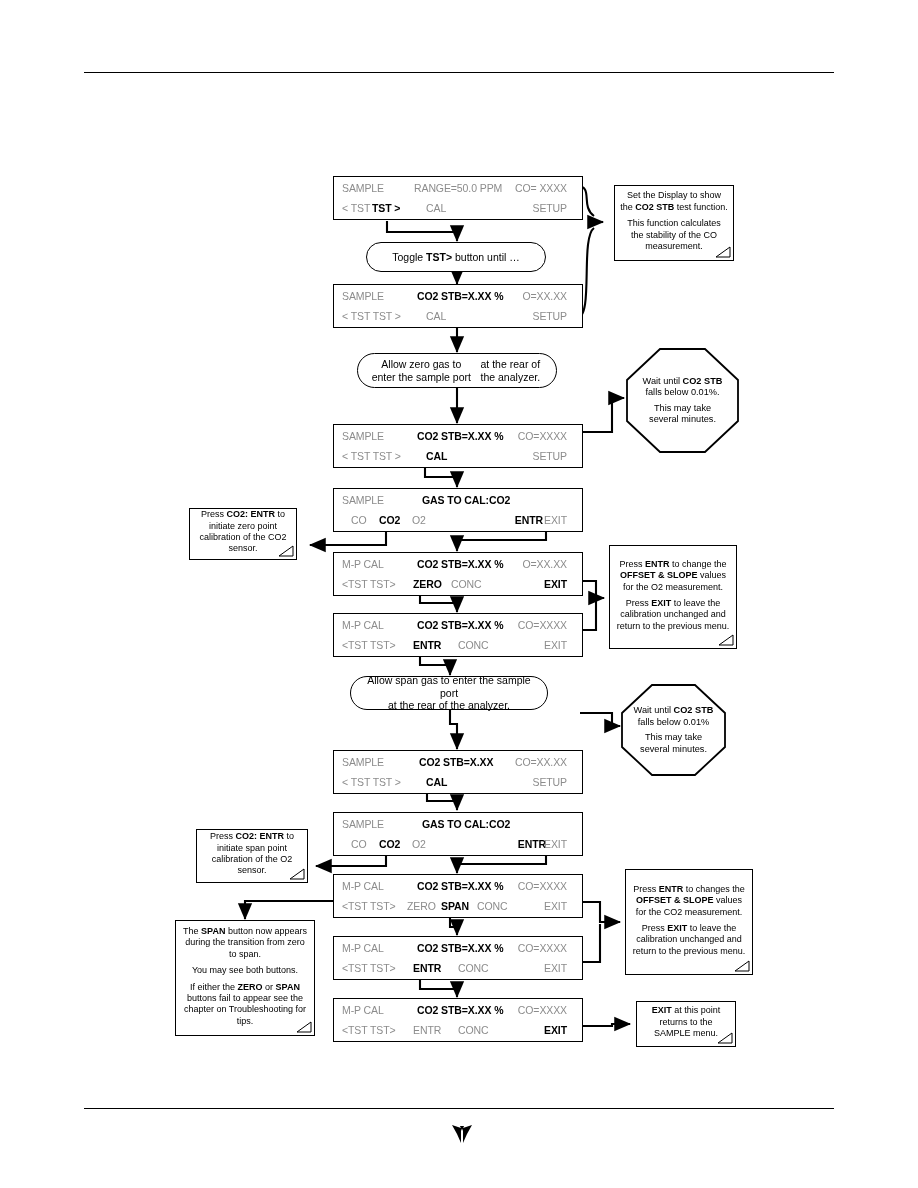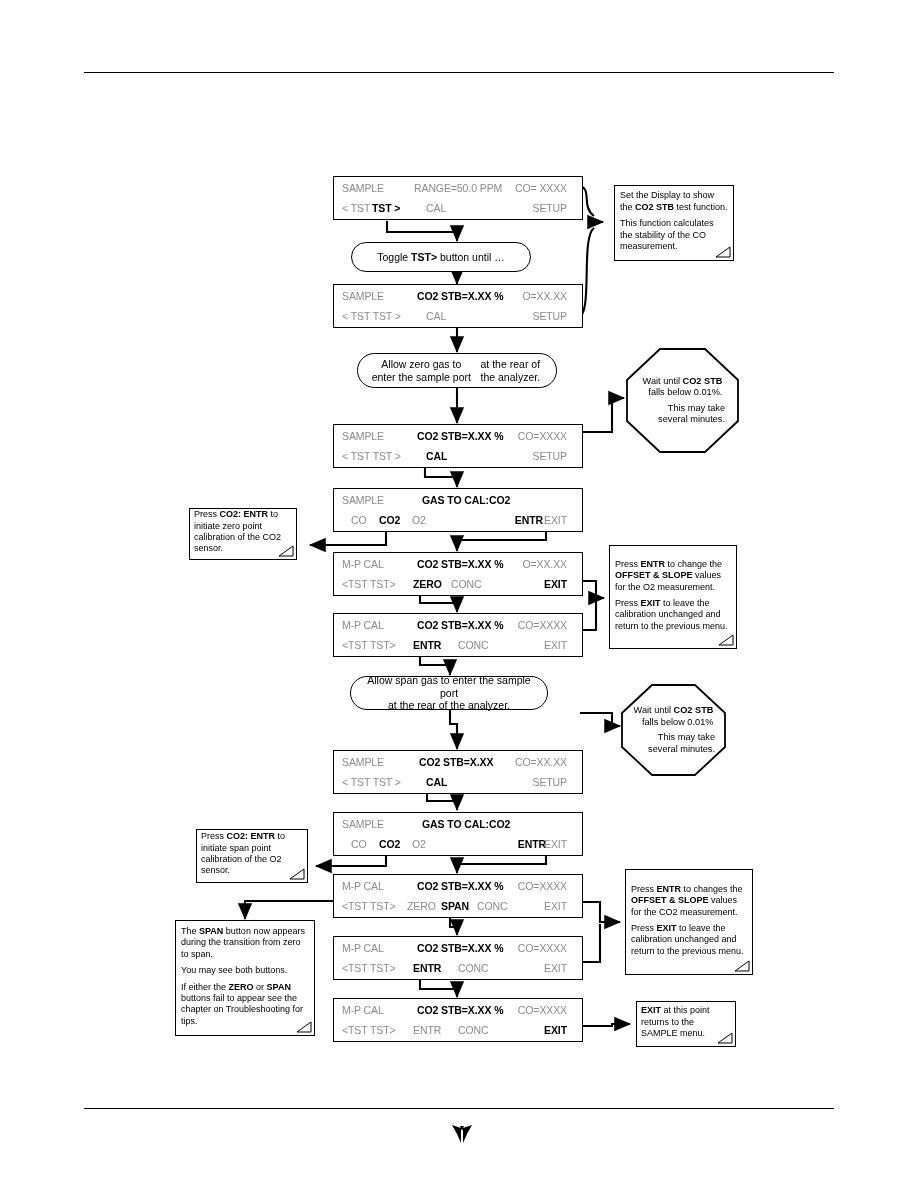--- a/index.html
+++ b/index.html
@@ -38,39 +38,39 @@
   
   .act{
     border:1.7px solid #000;border-radius:26px;background:#fff;
     display:flex;align-items:center;justify-content:center;text-align:center;
     font-size:10.5px;line-height:13px;color:#000;padding:0 10px;box-sizing:border-box;
   }
 
   
   .note{
     border:1.5px solid #000;background:#fff;
-    font-size:9px;line-height:11.4px;text-align:left;color:#000;
+    font-size:9px;line-height:11.4px;text-align:center;color:#000;
     box-sizing:border-box;padding:5px 5px 8px 5px;
     display:flex;flex-direction:column;justify-content:center;
   }
   .note .fold{
     position:absolute;right:2px;bottom:2px;width:16px;height:12px;
     pointer-events:none;
   }
   .note p{margin:0;}
   .note p+p{margin-top:5px;}
   b{font-weight:bold;}
   .octwrap{position:absolute;}
   .octwrap svg{position:absolute;left:0;top:0;}
   .octwrap .txt{
     position:absolute;inset:0;display:flex;flex-direction:column;
     justify-content:center;align-items:center;text-align:center;
     font-size:9.2px;line-height:11.5px;padding:0 14px;box-sizing:border-box;
   }
-  .octwrap .txt p{margin:0;text-align:right;}
+  .octwrap .txt p{margin:0;}
   .octwrap .txt p+p{margin-top:4px;}
 
   
   .lines{position:absolute;left:0;top:0;width:918px;height:1188px;pointer-events:none;}
 </style>
 </head>
 <body>
 
 <div class="page">
 
@@ -152,21 +152,21 @@
       <span class="seg dim r">CO= XXXX</span>
     </div>
     <div class="ln">
       <span class="seg dim l">&lt; TST</span>
       <span class="seg on" style="left:38px;">TST &gt;</span>
       <span class="seg dim" style="left:92px;">CAL</span>
       <span class="seg dim r">SETUP</span>
     </div>
   </div>
 
-  <div class="node act" style="left:351px;top:242px;width:180px;height:30px;">
+  <div class="node act" style="left:366px;top:242px;width:180px;height:30px;">
     <span><span>Toggle </span><b>TST&gt;</b><span> button until …</span></span>
   </div>
 
   <div class="node lcd" style="left:333px;top:284px;">
     <div class="ln">
       <span class="seg dim l">SAMPLE</span>
       <span class="seg on" style="left:83px;">CO2 STB=X.XX %</span>
       <span class="seg dim r">O=XX.XX</span>
     </div>
     <div class="ln">

